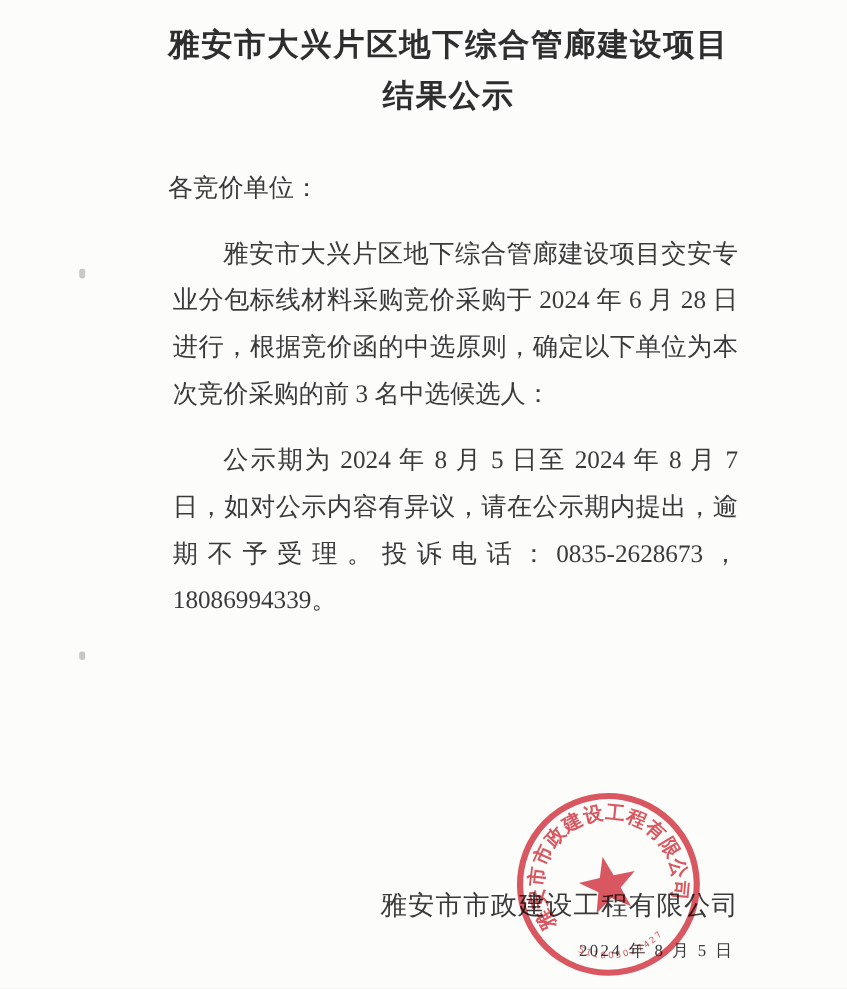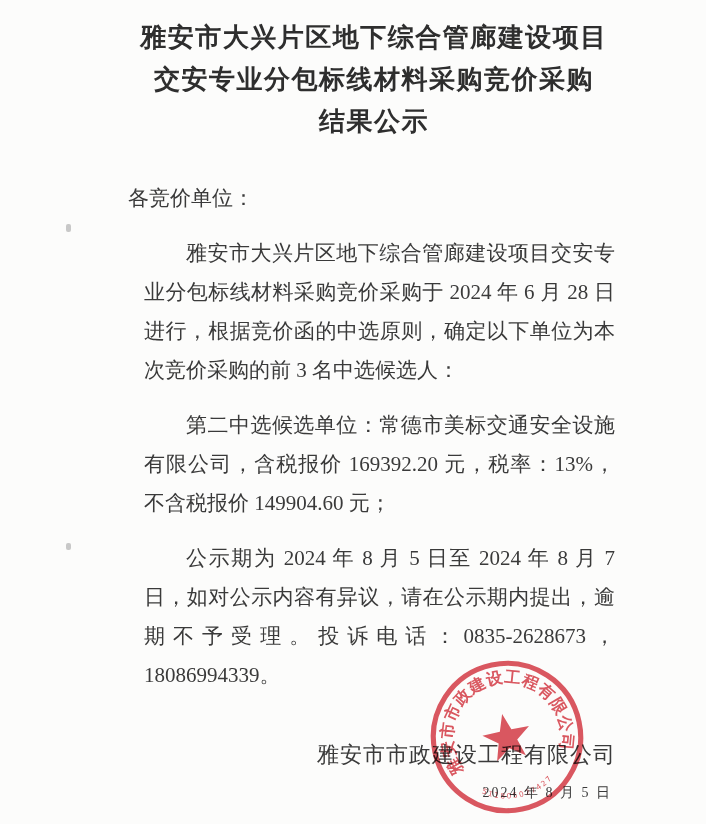--- a/index.html
+++ b/index.html
@@ -22,21 +22,21 @@
     line-height:42px;
     letter-spacing:1.5px;
     color:#2e2e2e;
   }
   .body-block{
     margin:37px 84px 0 95px;
     font-size:21px;
     line-height:39px;
     text-align:justify;
   }
-  .salutation{margin:0;}
+  .salutation{margin:12px;}
   .para{margin:16px;text-indent:2em;}
   .signature-line{
     position:absolute;
     top:740px;right:99px;
     font-size:22px;
     letter-spacing:1px;
     color:#3a3a3a;
     z-index:1;
   }
   .date-line{
@@ -77,28 +77,26 @@
   .artifact-1{left:66px;top:224px;width:5px;height:8px;}
   .artifact-2{left:66px;top:543px;width:5px;height:7px;}
 </style>
 </head>
 <body>
 
 <div class="page">
 
   <div class="title-block">
     <div>雅安市大兴片区地下综合管廊建设项目</div>
-    <div>交安专业分包标线材料采购竞价采购</div>
     <div>结果公示</div>
   </div>
 
   <div class="body-block">
     <p class="salutation">各竞价单位：</p>
     <p class="para">雅安市大兴片区地下综合管廊建设项目交安专业分包标线材料采购竞价采购于 2024 年 6 月 28 日进行，根据竞价函的中选原则，确定以下单位为本次竞价采购的前 3 名中选候选人：</p>
-    <p class="para">第二中选候选单位：常德市美标交通安全设施有限公司，含税报价 169392.20 元，税率：13%，不含税报价 149904.60 元；</p>
     <p class="para">公示期为 2024 年 8 月 5 日至 2024 年 8 月 7 日，如对公示内容有异议，请在公示期内提出，逾期不予受理。投诉电话：0835-2628673，18086994339。</p>
   </div>
 
   <div class="signature-line">雅安市市政建设工程有限公司</div>
   <div class="date-line">2024 年 8 月 5 日</div>
 
   <svg class="stamp" viewBox="0 0 220 220" xmlns="http://www.w3.org/2000/svg" xmlns:xlink="http://www.w3.org/1999/xlink">
     <g class="stamp-rot">
       <circle cx="110" cy="110" r="100" fill="none" stroke="#d8414b" stroke-width="7"></circle>
       <defs>

